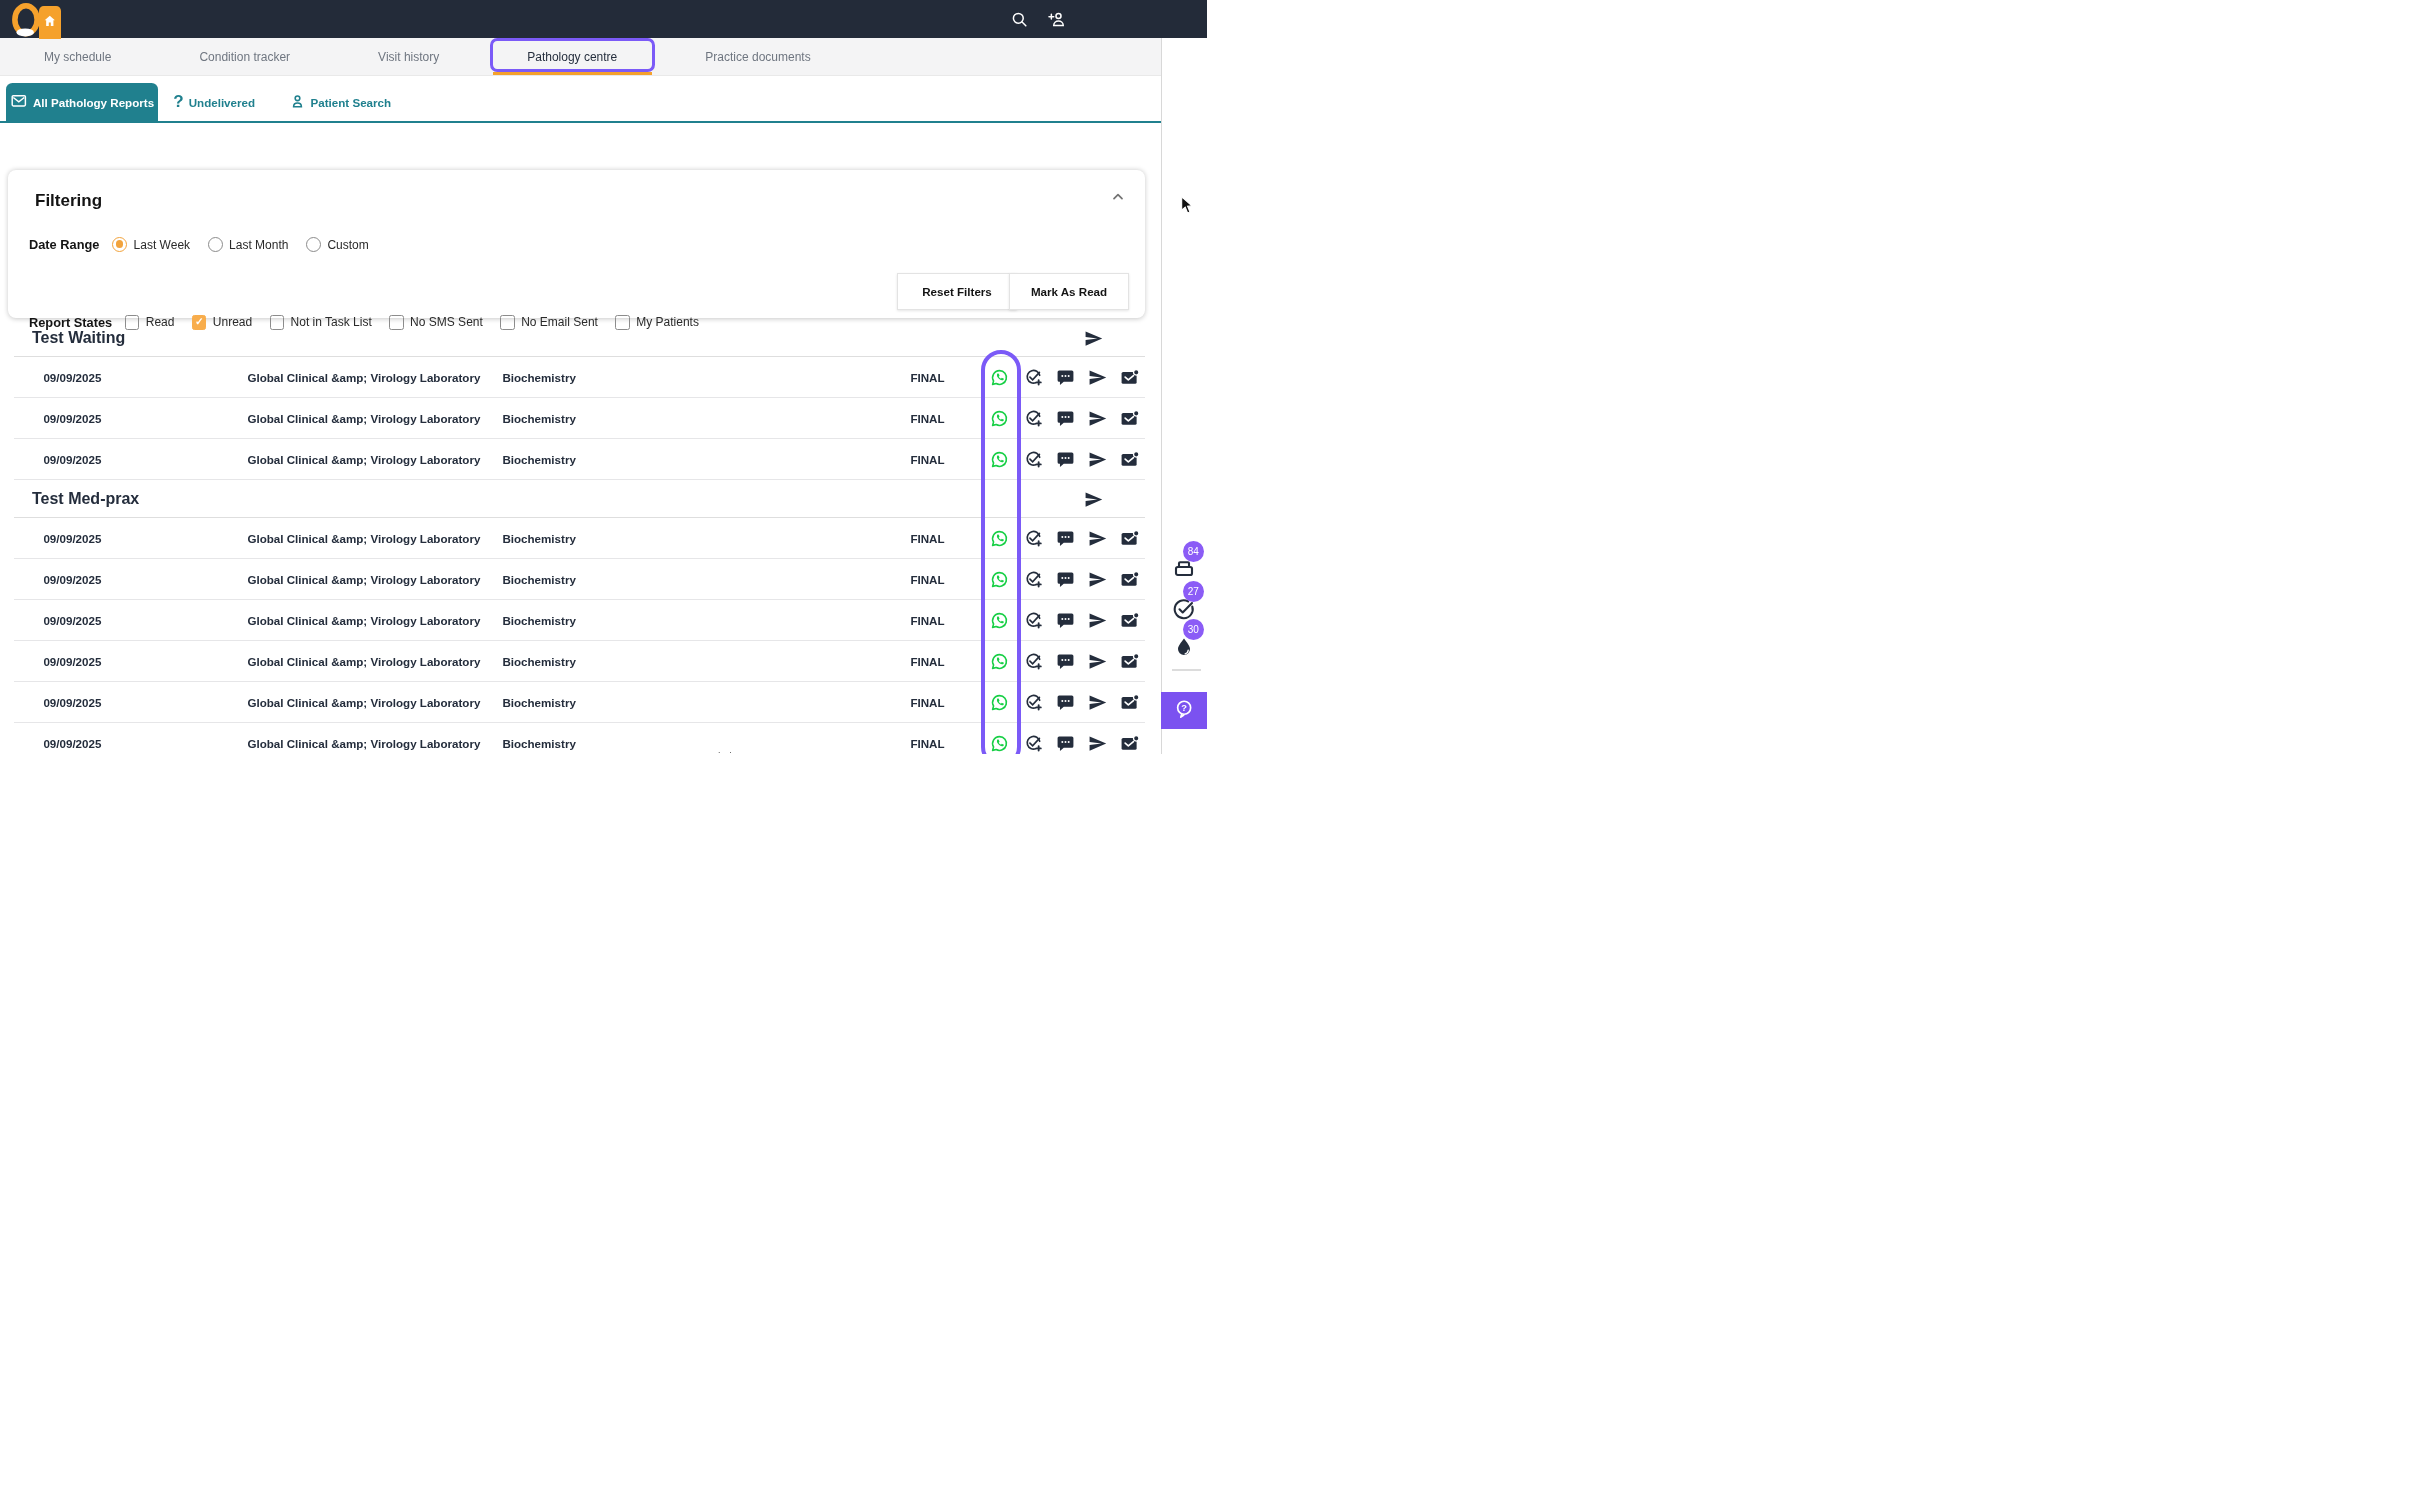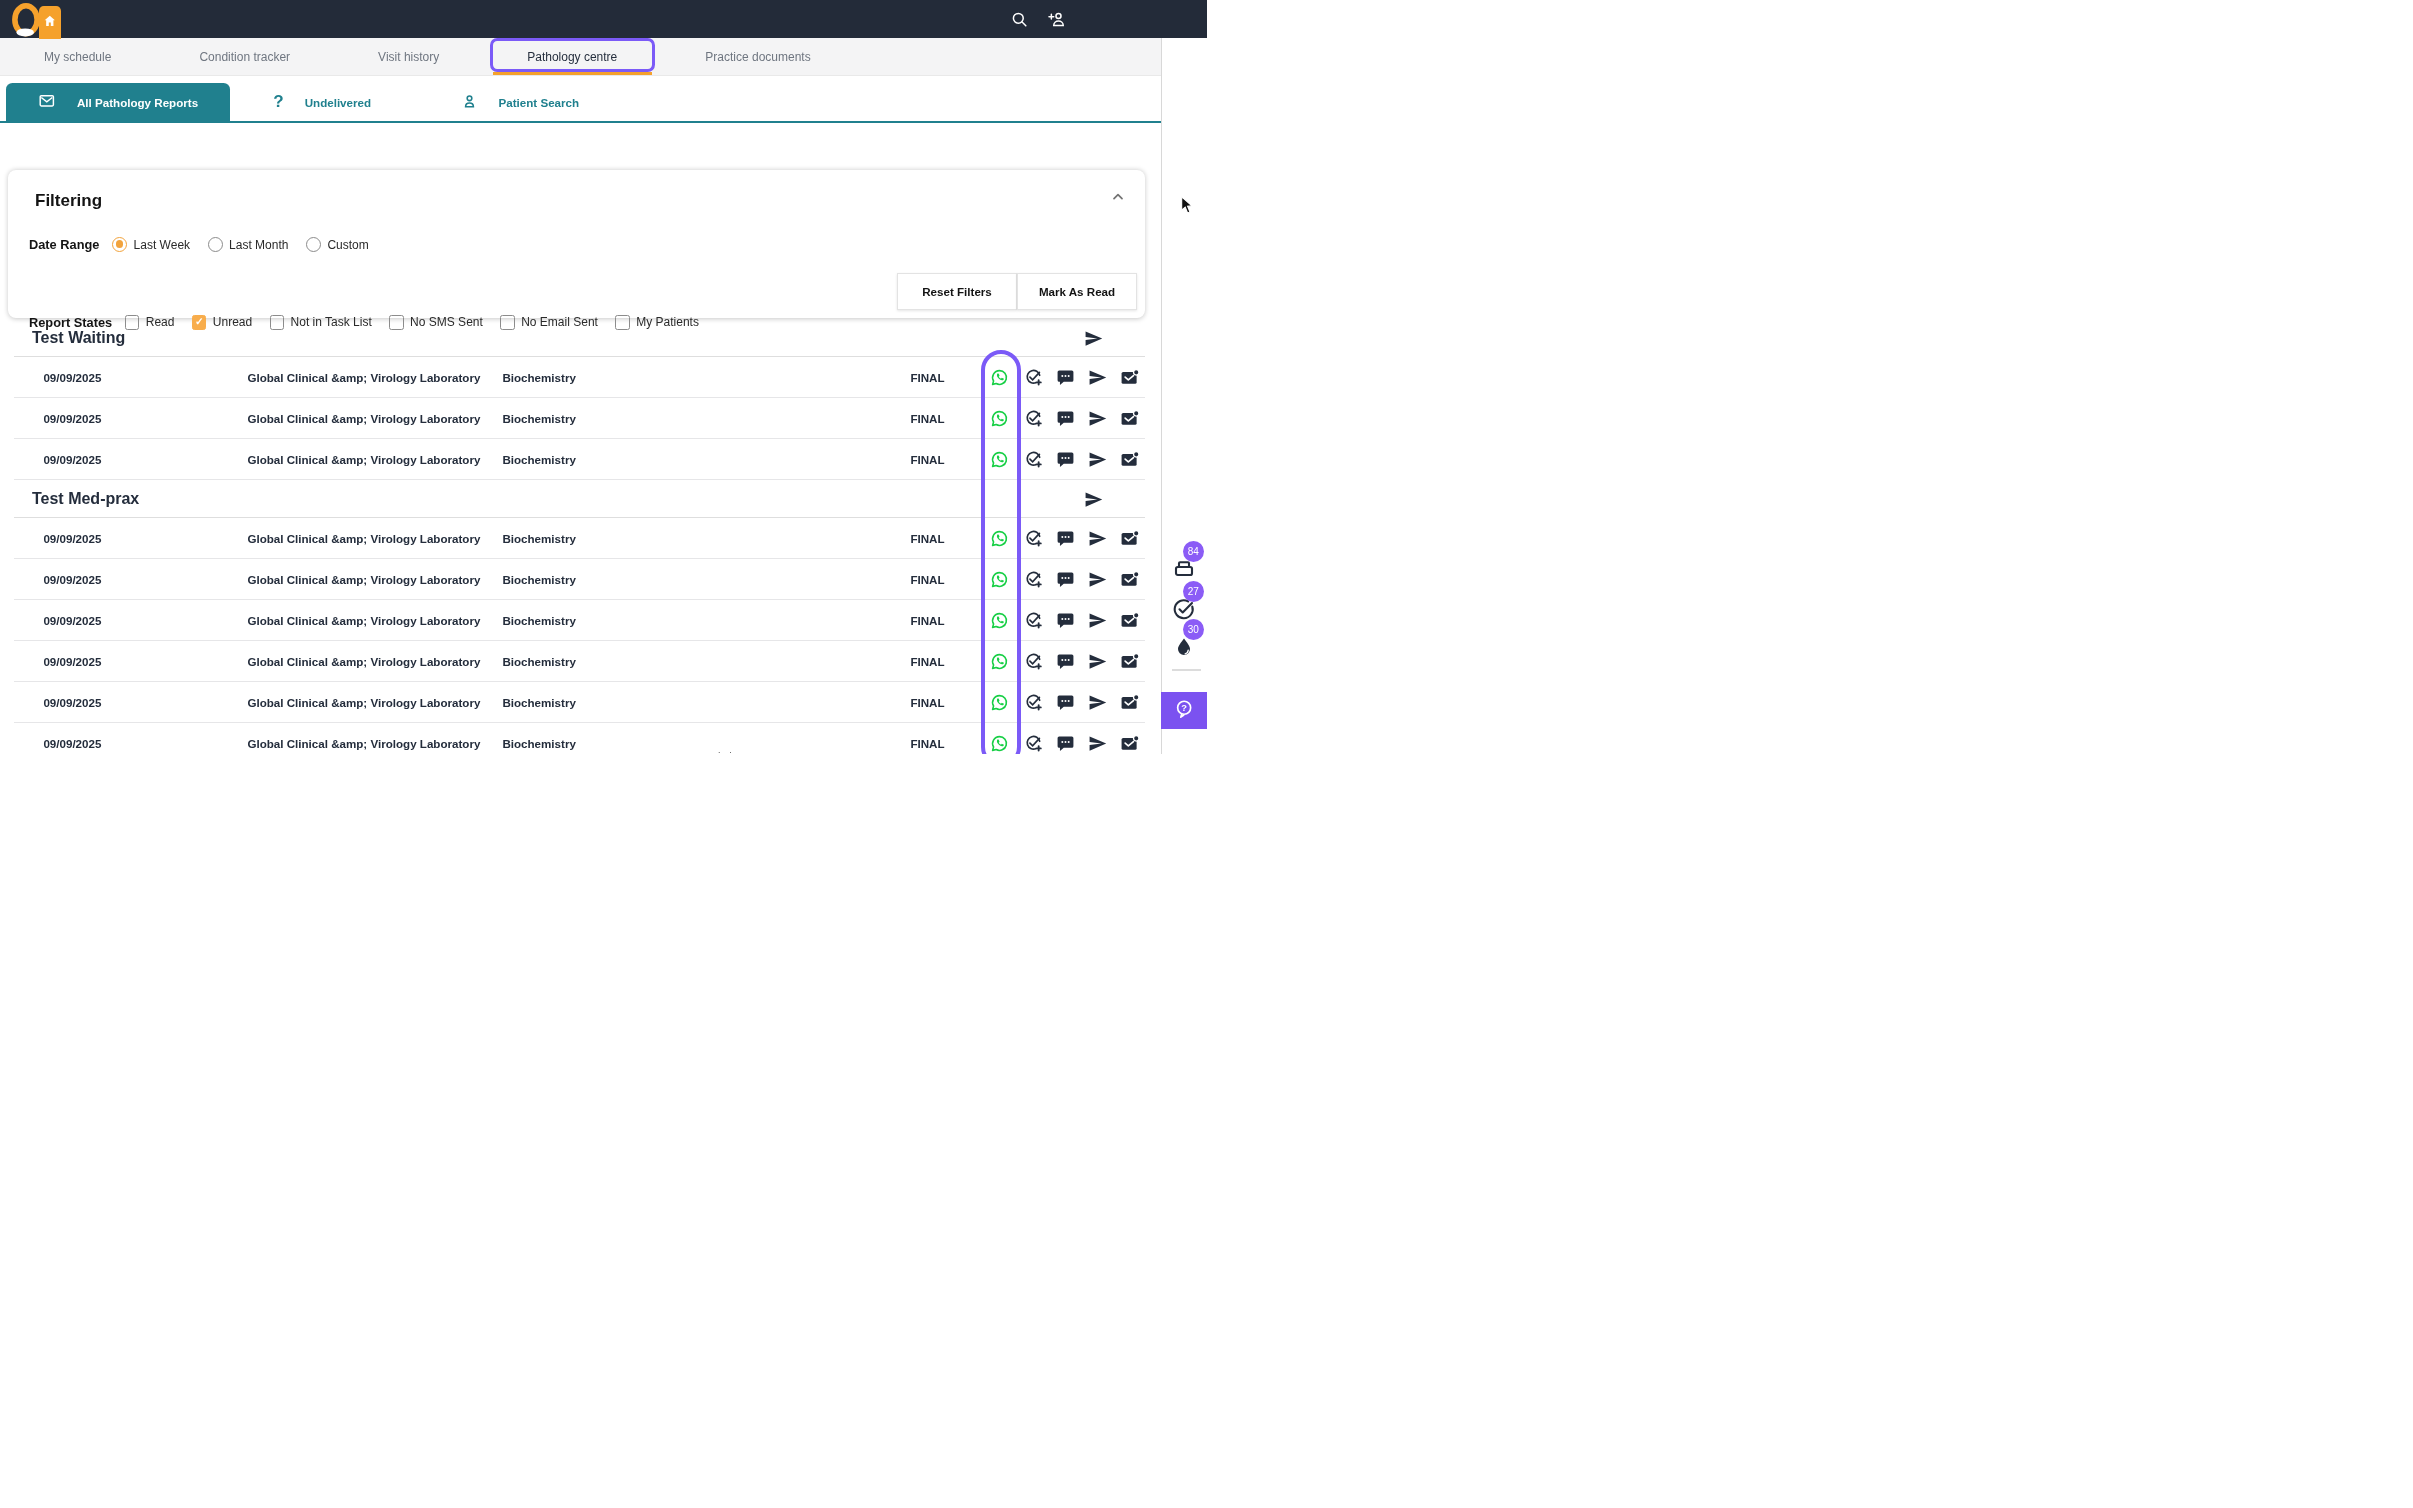--- a/index.html
+++ b/index.html
@@ -26,21 +26,21 @@
     border-bottom:0.8px solid #E9E9E9; display:flex; align-items:center; font-size:12px; color:#6F7680; }
   .tab { padding:0 44px; cursor:pointer; white-space:nowrap; }
   .tab-active { color:#262F3E; position:relative; }
   .annot-tab-box { position:absolute; left:6.4px; right:6.4px; top:-11.2px; bottom:-8.8px;
     border:3.2px solid #7B5AF7; border-radius:7.2px; pointer-events:none; }
   .tab-orange-underline { position:absolute; left:9.6px; right:9.6px; bottom:-11.2px; height:2.4px; background:#F5A12C; }
 
   
   .subtabs { position:absolute; top:38px; left:0; width:1161px; height:47px;
     border-bottom:2.4px solid #20808E; display:flex; align-items:flex-end; }
-  .subtab { display:flex; align-items:center; gap:21px; height:38px; padding:0 32px;
+  .subtab { display:flex; align-items:center; gap:5px; height:38px; padding:0 4px;
     color:#20808E; font-weight:bold; font-size:11.6px; cursor:pointer; }
   .subtab.active { background:#20808E; color:#fff; border-radius:6.4px 6.4px 0 0; margin-left:6.4px; }
   .subtab .qmark { font-size:17px; font-weight:bold; }
 
   
   .filter-card { position:absolute; left:8px; top:132px; width:1137px; height:148px; background:#fff;
     border-radius:8px; box-shadow:0 0.8px 4.8px rgba(0,0,0,0.22); }
   .filter-title { position:absolute; left:27px; top:21px; font-size:17px; font-weight:bold; color:#141414; }
   .collapse-chevron { position:absolute; right:19px; top:19px; width:16px; height:16px; cursor:pointer; }
   .dr-row { position:absolute; left:21px; top:67px; display:flex; align-items:flex-end; }
@@ -52,21 +52,21 @@
   .radio.selected::after { content:""; position:absolute; left:2.4px; top:2.4px; width:7.2px; height:7.2px;
     border-radius:50%; background:#F2A33C; }
   .checkbox { width:14.4px; height:14.4px; border-radius:2.4px; border:1.6px solid #8C8C8C; flex:0 0 auto;
     display:flex; align-items:center; justify-content:center; }
   .checkbox.checked { background:#F8AD4C; border-color:#F8AD4C; }
   .checkbox.checked::after { content:"\2713"; color:#fff; font-size:10.4px; font-weight:bold; line-height:1; }
   .btn { position:absolute; bottom:8px; height:37px; width:120px; background:#fff; border:0.8px solid #E3E3E3;
     border-radius:0; font-weight:bold; font-size:11.6px; color:#141414; box-shadow:0 0.8px 2.4px rgba(0,0,0,0.10);
     display:flex; align-items:center; justify-content:center; cursor:pointer;
     font-family:"Liberation Sans", sans-serif; }
-  .btn-reset { right:128px; } .btn-mark { right:8px;margin-left:44px; }
+  .btn-reset { right:128px; } .btn-mark { right:16px;margin-left:44px; }
 
   
   .report-table { position:absolute; left:14.4px; top:281px; width:1131px; }
   .section-header { position:relative; height:38px; display:flex; align-items:center; padding-left:17.6px;
     border-bottom:0.8px solid #DEDEDE; font-size:16px; font-weight:bold; color:#242D3C; }
   .section-send { position:absolute; right:42px; top:9.6px; width:19px; height:19px; cursor:pointer; }
   .t-row { display:grid; grid-template-columns:204px 255px 359px 1fr 35px 32px 32px 32px 32px;
     align-items:center; height:41px; padding-left:29px; border-bottom:0.8px solid #E6E6E8;
     font-size:11.6px; font-weight:bold; color:#242D3C; cursor:pointer; }
   .c-status { padding-left:49px; }

